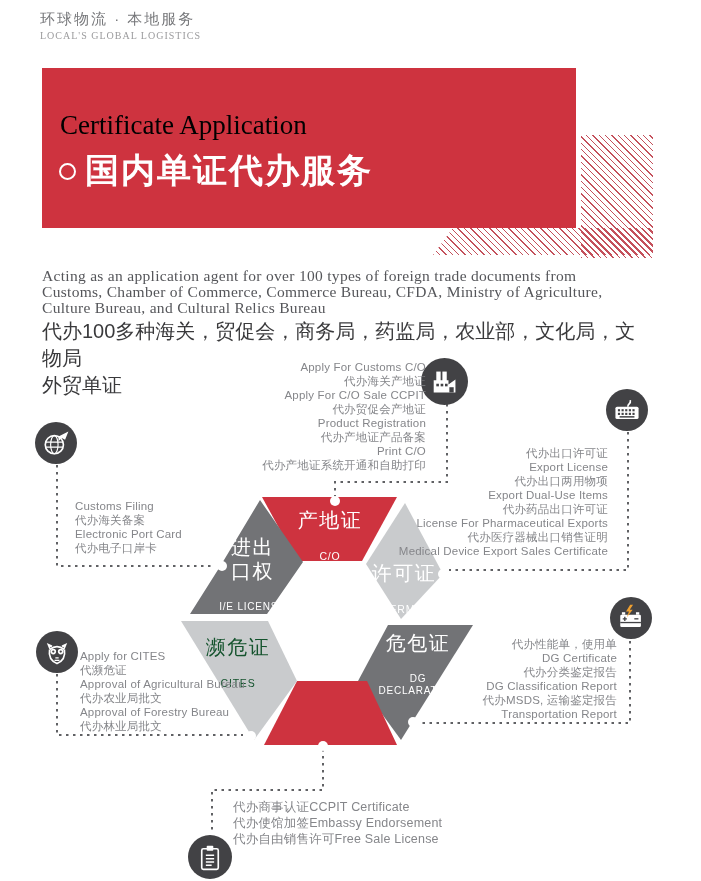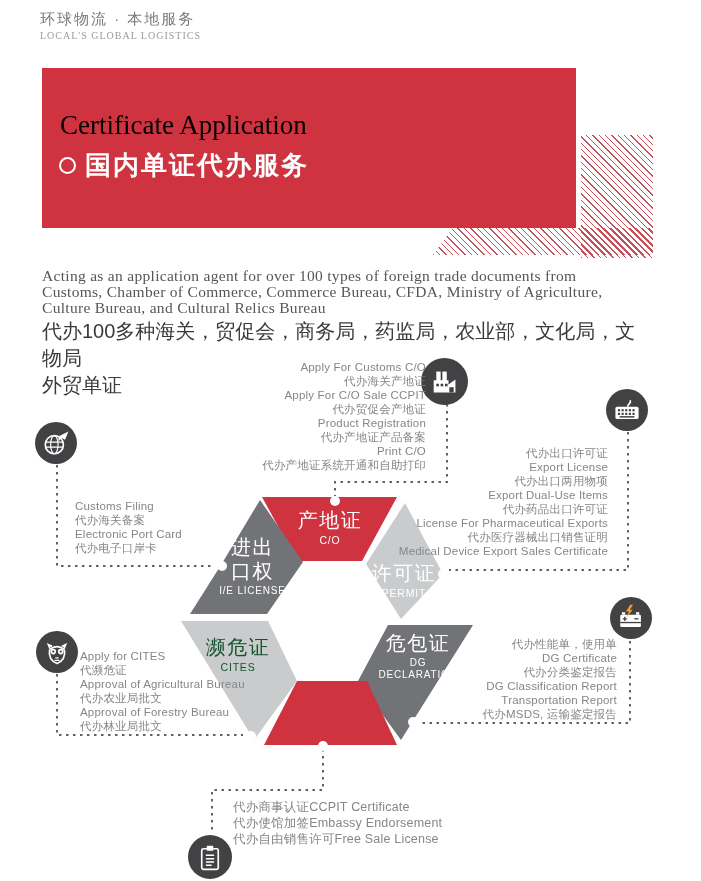--- a/index.html
+++ b/index.html
@@ -8,37 +8,37 @@
   
   .logo{position:absolute;left:40px;top:10px;}
   .logo-zh{font-size:15px;color:#77787B;letter-spacing:2px;}
   .logo-en{font-family:"Liberation Serif",serif;font-size:10px;color:#9B9B9D;letter-spacing:1px;margin-top:1px;}
   
   .banner{position:absolute;left:42px;top:68px;width:534px;height:160px;background:#CE333F;}
   .banner-en{position:absolute;left:18px;top:42px;font-family:"Liberation Serif",serif;
              font-size:27px;color:#000000;}
   .banner-zh{position:absolute;left:17px;top:80px;display:flex;align-items:center;color:#fff;}
   .ring{width:13px;height:13px;border:2px solid #fff;border-radius:50%;margin-right:9px;flex:0 0 auto;}
-  .banner-zh-text{font-size:26px;font-weight:700;letter-spacing:2px;}
+  .banner-zh-text{font-size:34px;font-weight:700;letter-spacing:2px;}
   
   .hatch{background:repeating-linear-gradient(45deg,#C4505B 0,#C4505B 1px,transparent 1px,transparent 4.5px);}
   .hatch-square{position:absolute;left:581px;top:135px;width:72px;height:123px;}
   .hatch-strip{position:absolute;left:433px;top:228px;width:220px;height:27px;
                clip-path:polygon(9% 0,100% 0,100% 100%,0 100%);}
   
   .intro-en{position:absolute;left:42px;top:268px;width:612px;font-family:"Liberation Serif",serif;
             font-size:15.5px;line-height:16px;color:#55565A;letter-spacing:0.3px;}
   .intro-zh{position:absolute;left:42px;top:318px;width:600px;font-size:20px;font-weight:400;
             color:#3A3A3C;line-height:27px;}
   
   .diagram-svg{position:absolute;left:0;top:0;width:701px;height:881px;}
   
   .seg-label{position:absolute;text-align:center;color:#fff;}
   .seg-zh{font-size:20px;letter-spacing:1.5px;line-height:24px;}
-  .seg-en{font-size:10.5px;letter-spacing:0.8px;line-height:12px;margin-top:2px;}
+  .seg-en{font-size:10.5px;letter-spacing:0.8px;line-height:12px;margin-top:18px;}
   .seg-dark-text{color:#14532d;}
   
   .icon-circle{position:absolute;border-radius:50%;background:#424245;display:flex;
                align-items:center;justify-content:center;}
   
   .svc-list{position:absolute;font-size:11.5px;line-height:14px;color:#85868A;letter-spacing:0.2px;}
   .svc-list div{white-space:nowrap;}
   .align-r{text-align:right;}
   .ccpit-list{font-size:12.5px;line-height:16px;}
 </style>
@@ -238,22 +238,22 @@
     <div>代办农业局批文</div>
     <div>Approval of Forestry Bureau</div>
     <div>代办林业局批文</div>
   </div>
 
   <div class="svc-list align-r" style="right:84px;top:637px;width:200px;">
     <div>代办性能单，使用单</div>
     <div>DG Certificate</div>
     <div>代办分类鉴定报告</div>
     <div>DG Classification Report</div>
+    <div>代办MSDS, 运输鉴定报告</div>
     <div>Transportation Report</div>
-    <div>代办MSDS, 运输鉴定报告</div>
   </div>
 
   <div class="svc-list ccpit-list" style="left:233px;top:799px;width:240px;">
     <div>代办商事认证CCPIT Certificate</div>
     <div>代办使馆加签Embassy Endorsement</div>
     <div>代办自由销售许可Free Sale License</div>
   </div>
 
 </div>
 

